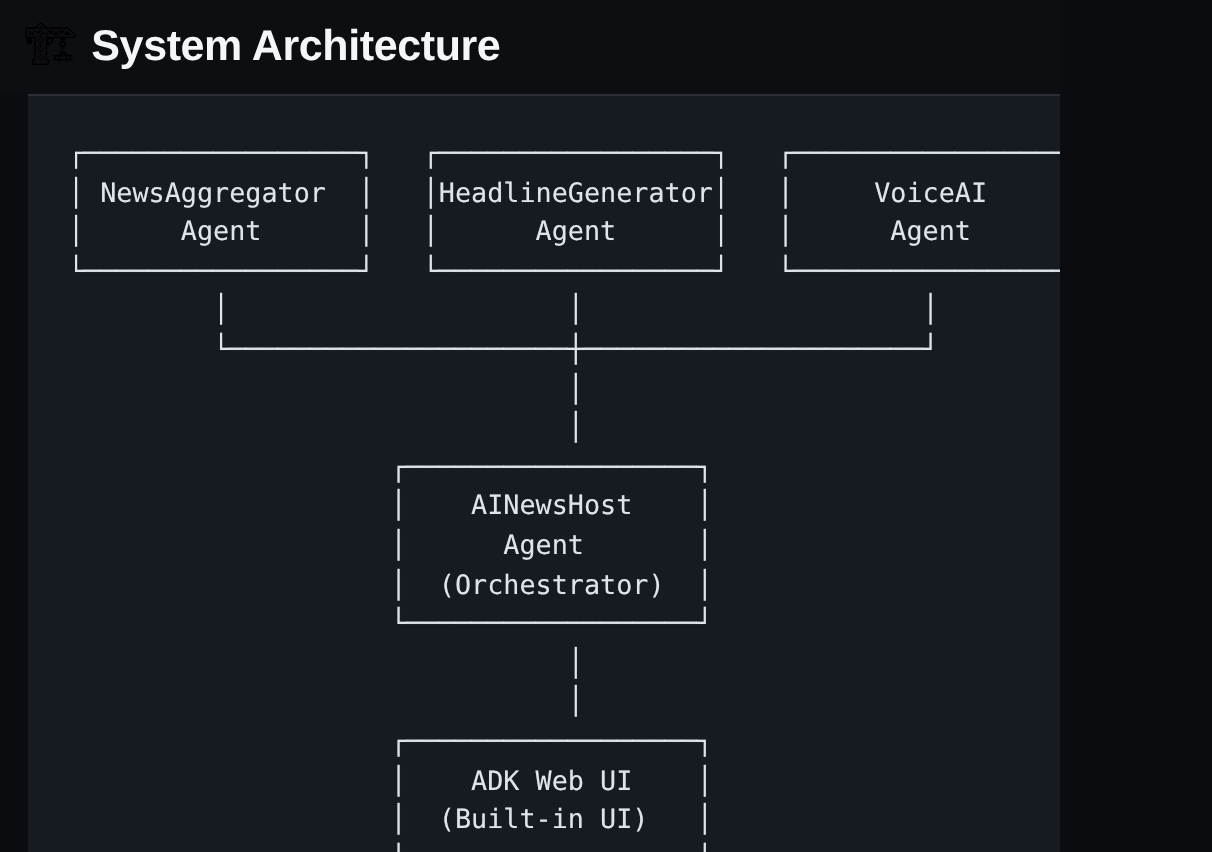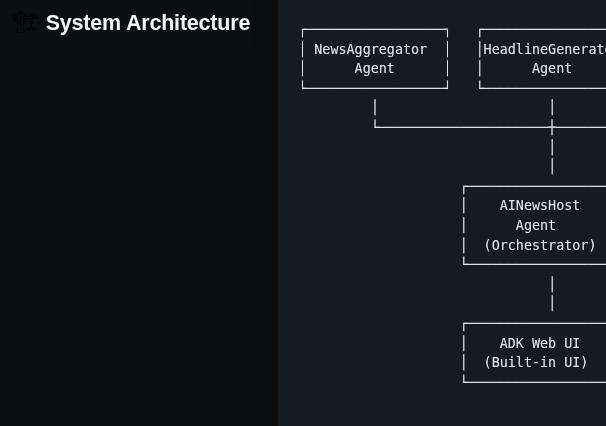--- a/index.html
+++ b/index.html
@@ -14,21 +14,21 @@
     font-family: "Liberation Sans", sans-serif;
     -webkit-font-smoothing: antialiased;
   }
 
   .app {
     width: 530px;
     height: 426px;
     position: relative;
     background: #0b0c0f;
     display: flex;
-    flex-direction: row;
+    flex-direction: column;
   }
 
   
   .header {
     height: 47px;
     flex: 0 0 auto;
     display: flex;
     align-items: center;
     padding: 0 0 0 12px;
     background: #0d0e12;

